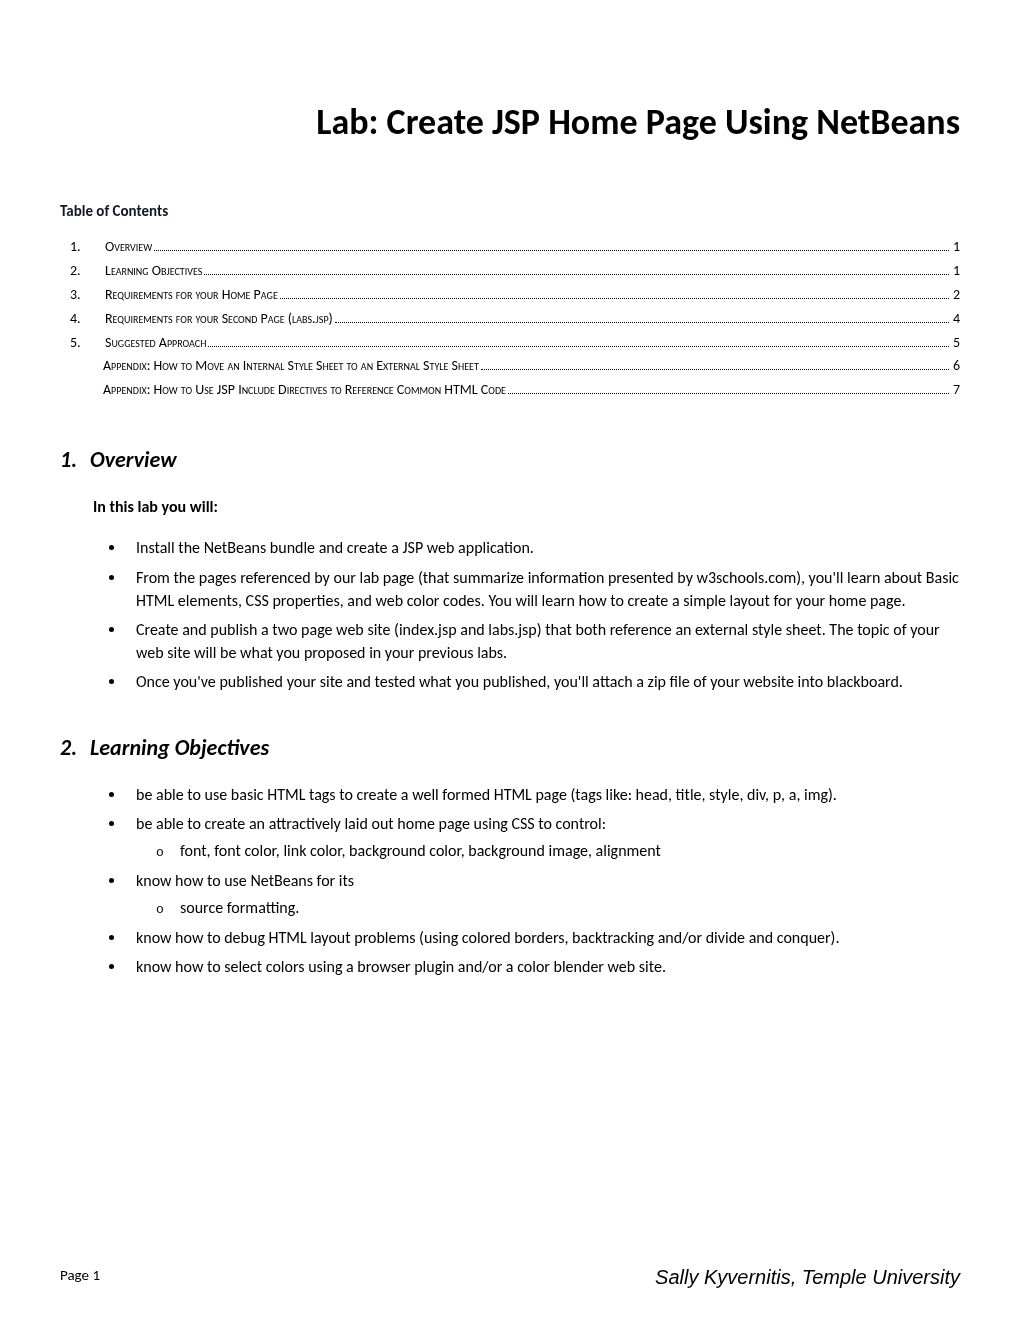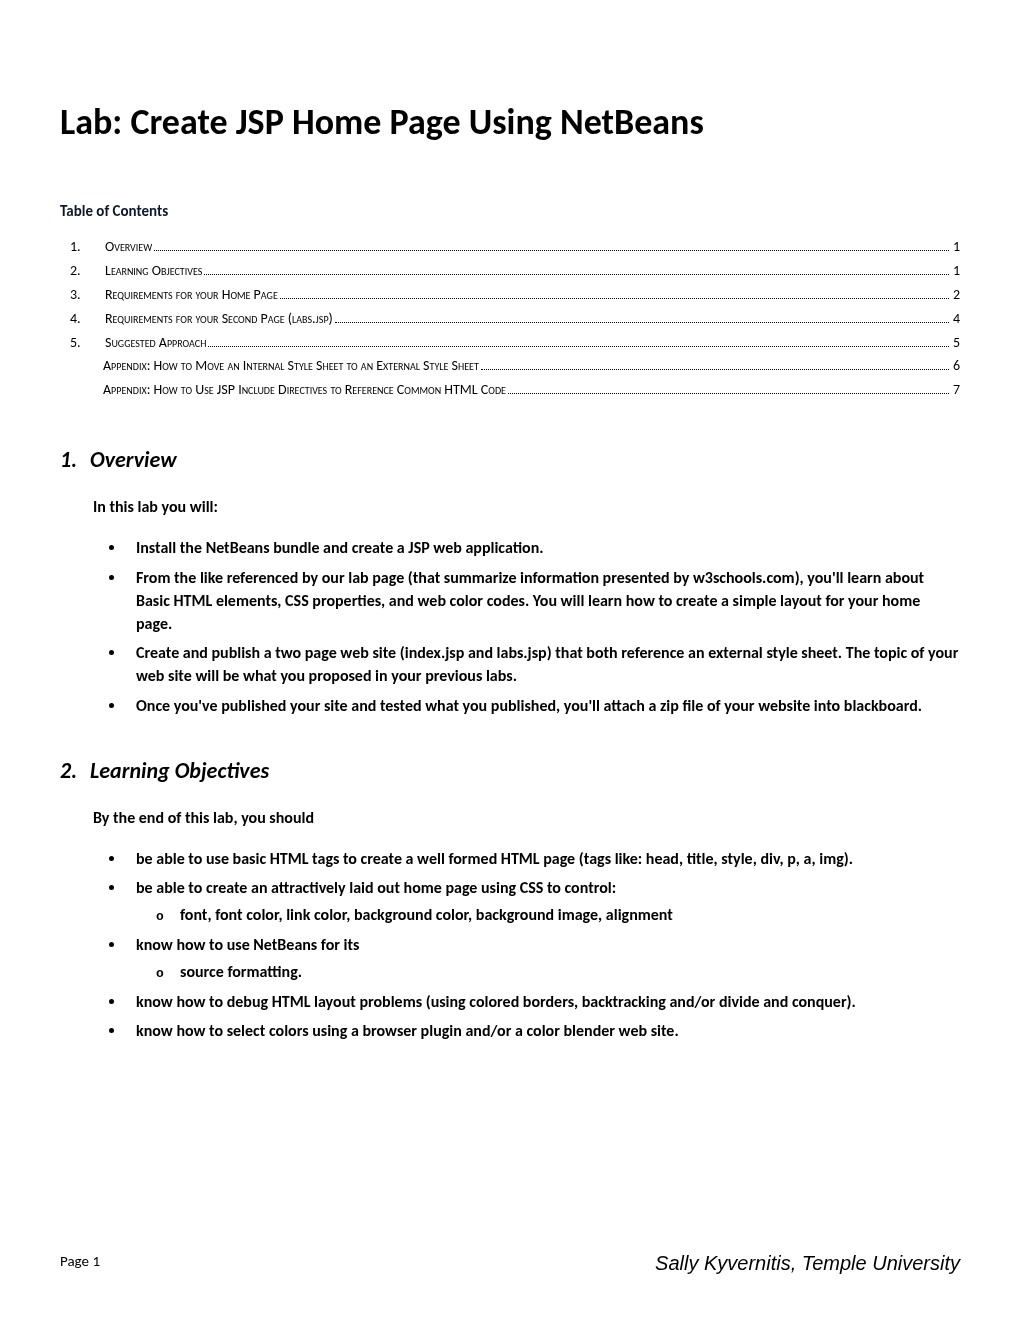--- a/index.html
+++ b/index.html
@@ -6,21 +6,21 @@
   body {
     width: 1020px;
     height: 1320px;
     background: #fff;
     font-family: Calibri, 'Segoe UI', Arial, sans-serif;
     color: #000;
     position: relative;
     padding: 100px 60px 60px 60px;
   }
   .title {
-    text-align: left;
+    text-align: right;
     font-size: 36px;
     font-weight: bold;
     margin-bottom: 58px;
   }
   .toc-heading {
     color: #0f172a;
     font-size: 15px;
     font-weight: bold;
     margin-bottom: 18px;
   }
@@ -66,21 +66,20 @@
   }
   .body-text {
     margin-left: 33px;
     margin-bottom: 18px;
     font-weight: bold;
   }
   .bullet-list {
     list-style: disc;
     margin-left: 66px;
     margin-bottom: 40px;
-    font-weight: bold;
   }
   .bullet-list > li {
     padding-left: 10px;
     margin-bottom: 6px;
   }
   .sub-list {
     list-style: none;
     margin-top: 4px;
   }
   .sub-list > li {
@@ -90,21 +89,21 @@
   .sub-list > li::before {
     content: "o";
     font-family: 'Courier New', monospace;
     font-size: 13px;
     display: inline-block;
     width: 24px;
     margin-left: -24px;
   }
   .footer {
     position: absolute;
-    bottom: 45px;
+    bottom: 31px;
     left: 60px;
     right: 60px;
     display: flex;
     justify-content: space-between;
     font-size: 15px;
     margin-top: 16px;
   }
   .footer-right {
     font-style: italic;
     font-family: Liberation Sans, sans-serif;
@@ -159,26 +158,25 @@
       <span class="toc-dots"></span>
       <span class="toc-page">7</span>
     </div>
   </div>
 
 <div id="sections-container">
     <h3 class="section-heading"><span class="num">1.</span>Overview</h3>
     <p class="body-text">In this lab you will:</p>
     <ul class="bullet-list">
       <li>Install the NetBeans bundle and create a JSP web application.</li>
-      <li>From the like referenced by our lab page (that summarize information presented by w3schools.com), you'll learn about Basic HTML elements, CSS properties, and web color codes. You will learn how to create a simple layout for your home page.</li>
+      <li>From the pages referenced by our lab page (that summarize information presented by w3schools.com), you'll learn about Basic HTML elements, CSS properties, and web color codes. You will learn how to create a simple layout for your home page.</li>
       <li>Create and publish a two page web site (index.jsp and labs.jsp) that both reference an external style sheet. The topic of your web site will be what you proposed in your previous labs.</li>
       <li>Once you've published your site and tested what you published, you'll attach a zip file of your website into blackboard.</li>
     </ul>
     <h3 class="section-heading"><span class="num">2.</span>Learning Objectives</h3>
-    <p class="body-text">By the end of this lab, you should</p>
     <ul class="bullet-list">
       <li>be able to use basic HTML tags to create a well formed HTML page (tags like: head, title, style, div, p, a, img).</li>
       <li>be able to create an attractively laid out home page using CSS to control:<ul class="sub-list">
           <li>font, font color, link color, background color, background image, alignment</li>
         </ul></li>
       <li>know how to use NetBeans for its<ul class="sub-list">
           <li>source formatting.</li>
         </ul></li>
       <li>know how to debug HTML layout problems (using colored borders, backtracking and/or divide and conquer).</li>
       <li>know how to select colors using a browser plugin and/or a color blender web site.</li>

